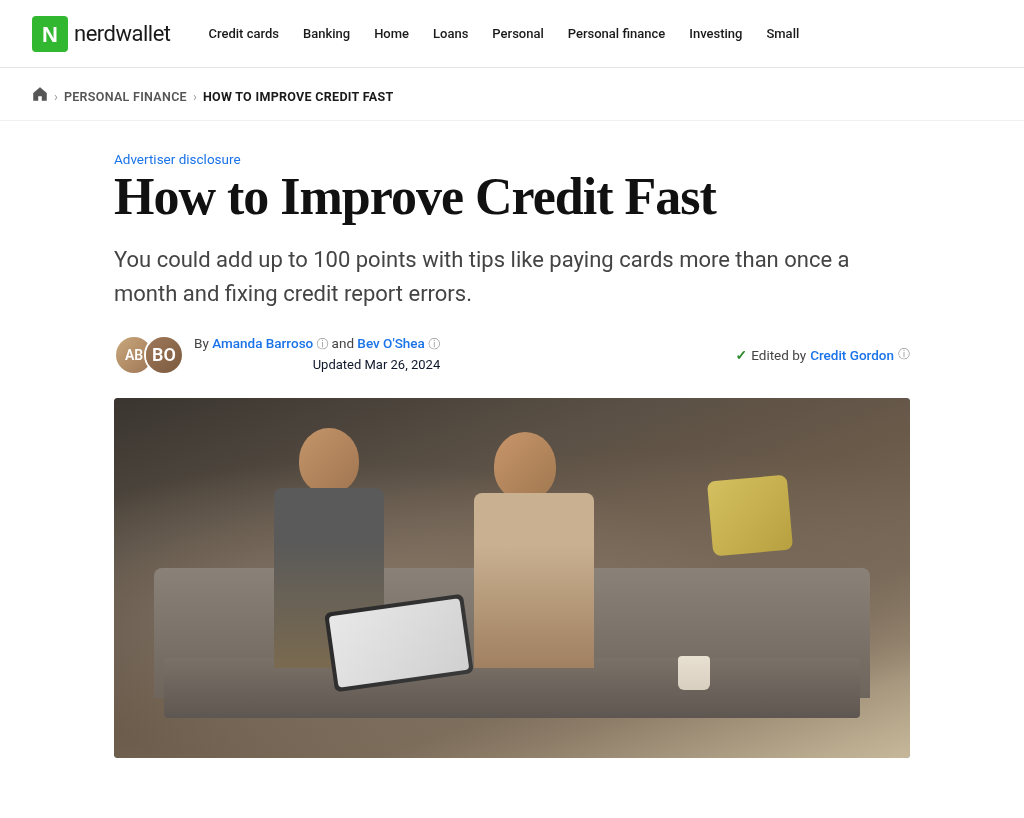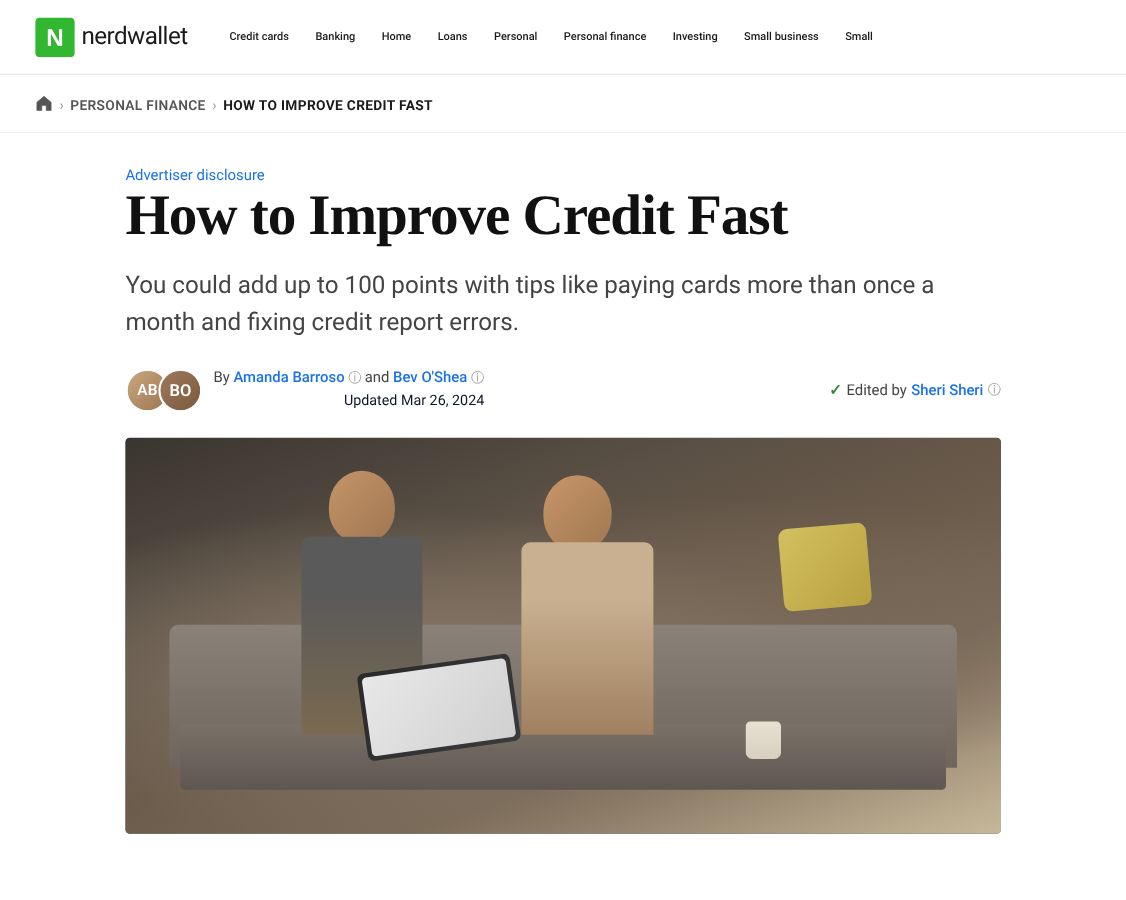--- a/index.html
+++ b/index.html
@@ -46,21 +46,21 @@
 
     nav {
       display: flex;
       align-items: center;
       gap: 4px;
     }
 
     nav a {
       text-decoration: none;
       color: #1a1a1a;
-      font-size: 10px;
+      font-size: 13px;
       font-weight: 500;
       padding: 8px 10px;
       white-space: nowrap;
     }
 
     
     .breadcrumb-bar {
       padding: 18px 32px 14px;
       display: flex;
       align-items: center;
@@ -171,21 +171,21 @@
       font-weight: 600;
     }
 
     .avatar-img-2 {
       width: 100%;
       height: 100%;
       background: linear-gradient(135deg, #a0785a 0%, #7a5a3e 100%);
       display: flex;
       align-items: center;
       justify-content: center;
-      font-size: 15px;
+      font-size: 18px;
       color: #fff;
       font-weight: 600;
     }
 
     .author-info {
       font-size: 13.5px;
       color: #444;
       line-height: 1.6;
       text-align: right;
     }
@@ -379,21 +379,20 @@
   </a>
 
   <nav>
     <a href="#">Credit cards</a>
     <a href="#">Banking</a>
     <a href="#">Home</a>
     <a href="#">Loans</a>
     <a href="#">Personal</a>
     <a href="#">Personal finance</a>
     <a href="#">Investing</a>
-    <a href="#">Small business</a>
     <a href="#">Small</a>
   </nav>
 </header>
 
 <div class="breadcrumb-bar">
   <a href="#">
     <span class="breadcrumb-home-icon">
       <svg width="16" height="16" viewBox="0 0 16 16" fill="none" xmlns="http://www.w3.org/2000/svg">
         <path d="M8 1.5L1.5 7V14.5H6V10H10V14.5H14.5V7L8 1.5Z" fill="#555" stroke="#555" stroke-width="0.5"></path>
       </svg>
@@ -437,21 +436,21 @@
           <span>Updated</span>
           <span> </span>
           <span>Mar 26, 2024</span>
         </div>
       </div>
     </div>
 
     <div class="editor-info">
       <span class="checkmark">✓</span>
       <span>Edited by</span>
-      <a href="#" class="author-link">Sheri Sheri</a>
+      <a href="#" class="author-link">Credit Gordon</a>
       <span class="editor-question">ⓘ</span>
     </div>
   </div>
 
   
   <div class="hero-image-container">
     <div class="hero-image-bg"></div>
     <div class="hero-scene">
 
       <div class="sofa-back"></div>

